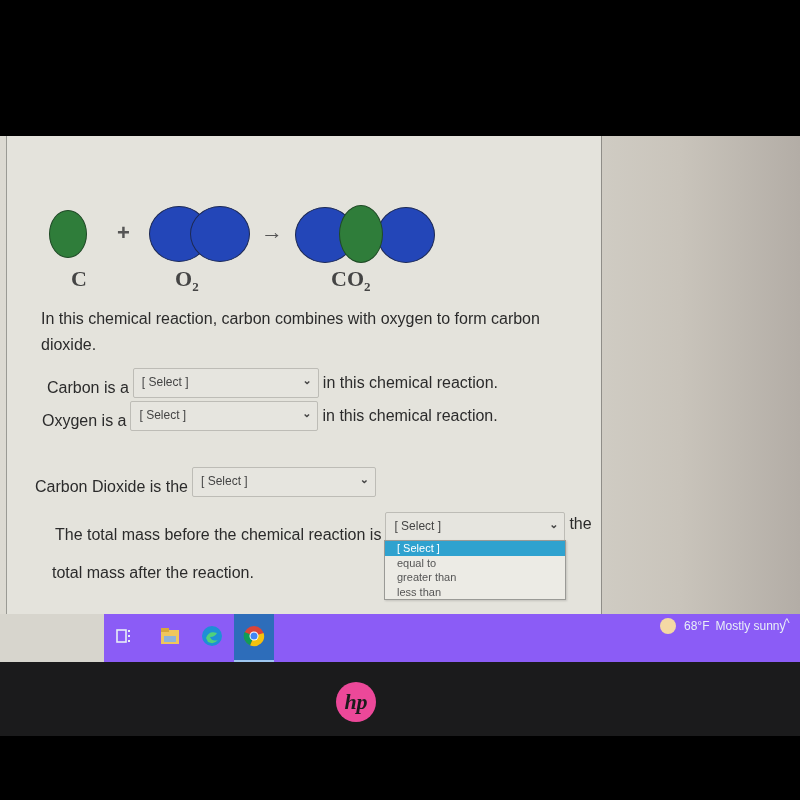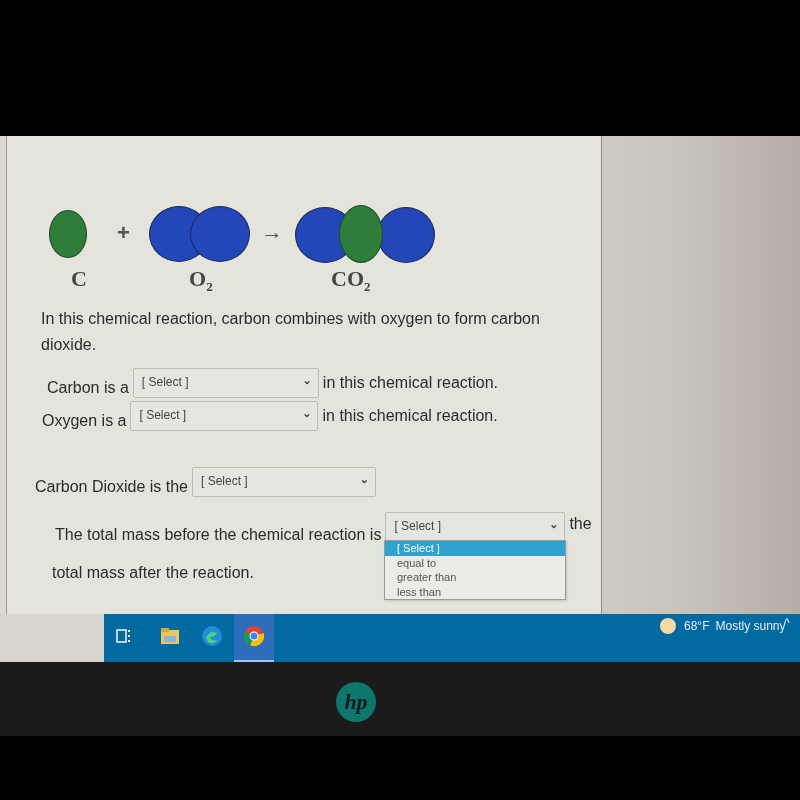--- a/index.html
+++ b/index.html
@@ -34,54 +34,54 @@
   .select .chev { position: absolute; right: 6px; top: 5px; font-size: 11px; color: #444; font-weight: bold; }
   .dropdown {
     position: absolute; left: 377px; top: 404px; width: 180px; background: #ecebe5;
     border: 1px solid #9a9a96; font-size: 11px; color: #555; box-shadow: 1px 1px 2px rgba(0,0,0,0.15);
   }
   .dropdown .opt { padding: 0 12px; height: 14.5px; line-height: 14.5px; }
   .dropdown .opt.sel { background: #2fa2cf; color: #fff; }
 
   .taskbar {
     position: absolute; left: 0; top: 614px; width: 800px; height: 56px;
-    background: #0369a1;
+    background: #8b5cf6;
   }
   .taskbar-left-gap { position: absolute; left: 0; top: 0; width: 104px; height: 48px; background: #d7d5cd; }
   .tb-icon { position: absolute; top: 10px; width: 24px; height: 24px; display: flex; align-items: center; justify-content: center; }
   .tb-active { position: absolute; left: 234px; top: 0; width: 40px; height: 46px; background: #2d6dba; border-bottom: 2px solid #9ec6ef; }
   .weather { position: absolute; left: 660px; top: 4px; display: flex; align-items: center; font-size: 12px; color: #e8eef7; }
   .sun { width: 16px; height: 16px; border-radius: 50%; background: #f4d9a4; margin-right: 8px; }
   .tray-chevron { position: absolute; left: 784px; top: 2px; font-size: 12px; color: #e8eef7; }
 
   .bezel { position: absolute; left: 0; top: 662px; width: 800px; height: 74px; background: #1b1b1c; }
   .hp-logo {
     position: absolute; left: 336px; top: 682px; width: 40px; height: 40px; border-radius: 50%;
-    background: #0f766e; display: flex; align-items: center; justify-content: center;
+    background: #ec4899; display: flex; align-items: center; justify-content: center;
     font-family: "Liberation Serif", serif; font-style: italic; font-weight: bold; font-size: 22px; color: #1b1b1c;
   }
 </style>
 </head>
 <body>
 
 <div class="screen">
   <div class="content-panel">
 
     <div class="reaction">
       <div class="atom c" style="left:2px;top:8px;width:36px;height:46px;"></div>
       <span class="sym op" style="left:70px;top:18px;">+</span>
       <div class="atom o" style="left:102px;top:4px;width:58px;height:54px;"></div>
       <div class="atom o" style="left:143px;top:4px;width:58px;height:54px;"></div>
       <span class="sym op" style="left:214px;top:17px;">→</span>
       <div class="atom o" style="left:248px;top:5px;width:58px;height:54px;"></div>
       <div class="atom o" style="left:330px;top:5px;width:56px;height:54px;"></div>
       <div class="atom c" style="left:292px;top:3px;width:42px;height:56px;"></div>
 
       <span class="formula" style="left:24px;top:64px;"><span>C</span></span>
-      <span class="formula" style="left:142px;top:64px;"><span>O</span><sub>2</sub></span>
+      <span class="formula" style="left:128px;top:64px;"><span>O</span><sub>2</sub></span>
       <span class="formula" style="left:284px;top:64px;"><span>CO</span><sub>2</sub></span>
     </div>
 
     <div class="intro">In this chemical reaction, carbon combines with oxygen to form carbon dioxide.</div>
 
     <div class="row" style="left:40px;top:232px;justify-content:space-between;">
       <span style="margin-top:10px;">Carbon is a</span>
       <div class="select" style="width:186px;">
         <span class="val">[ Select ]</span>
         <span class="chev">⌄</span>

